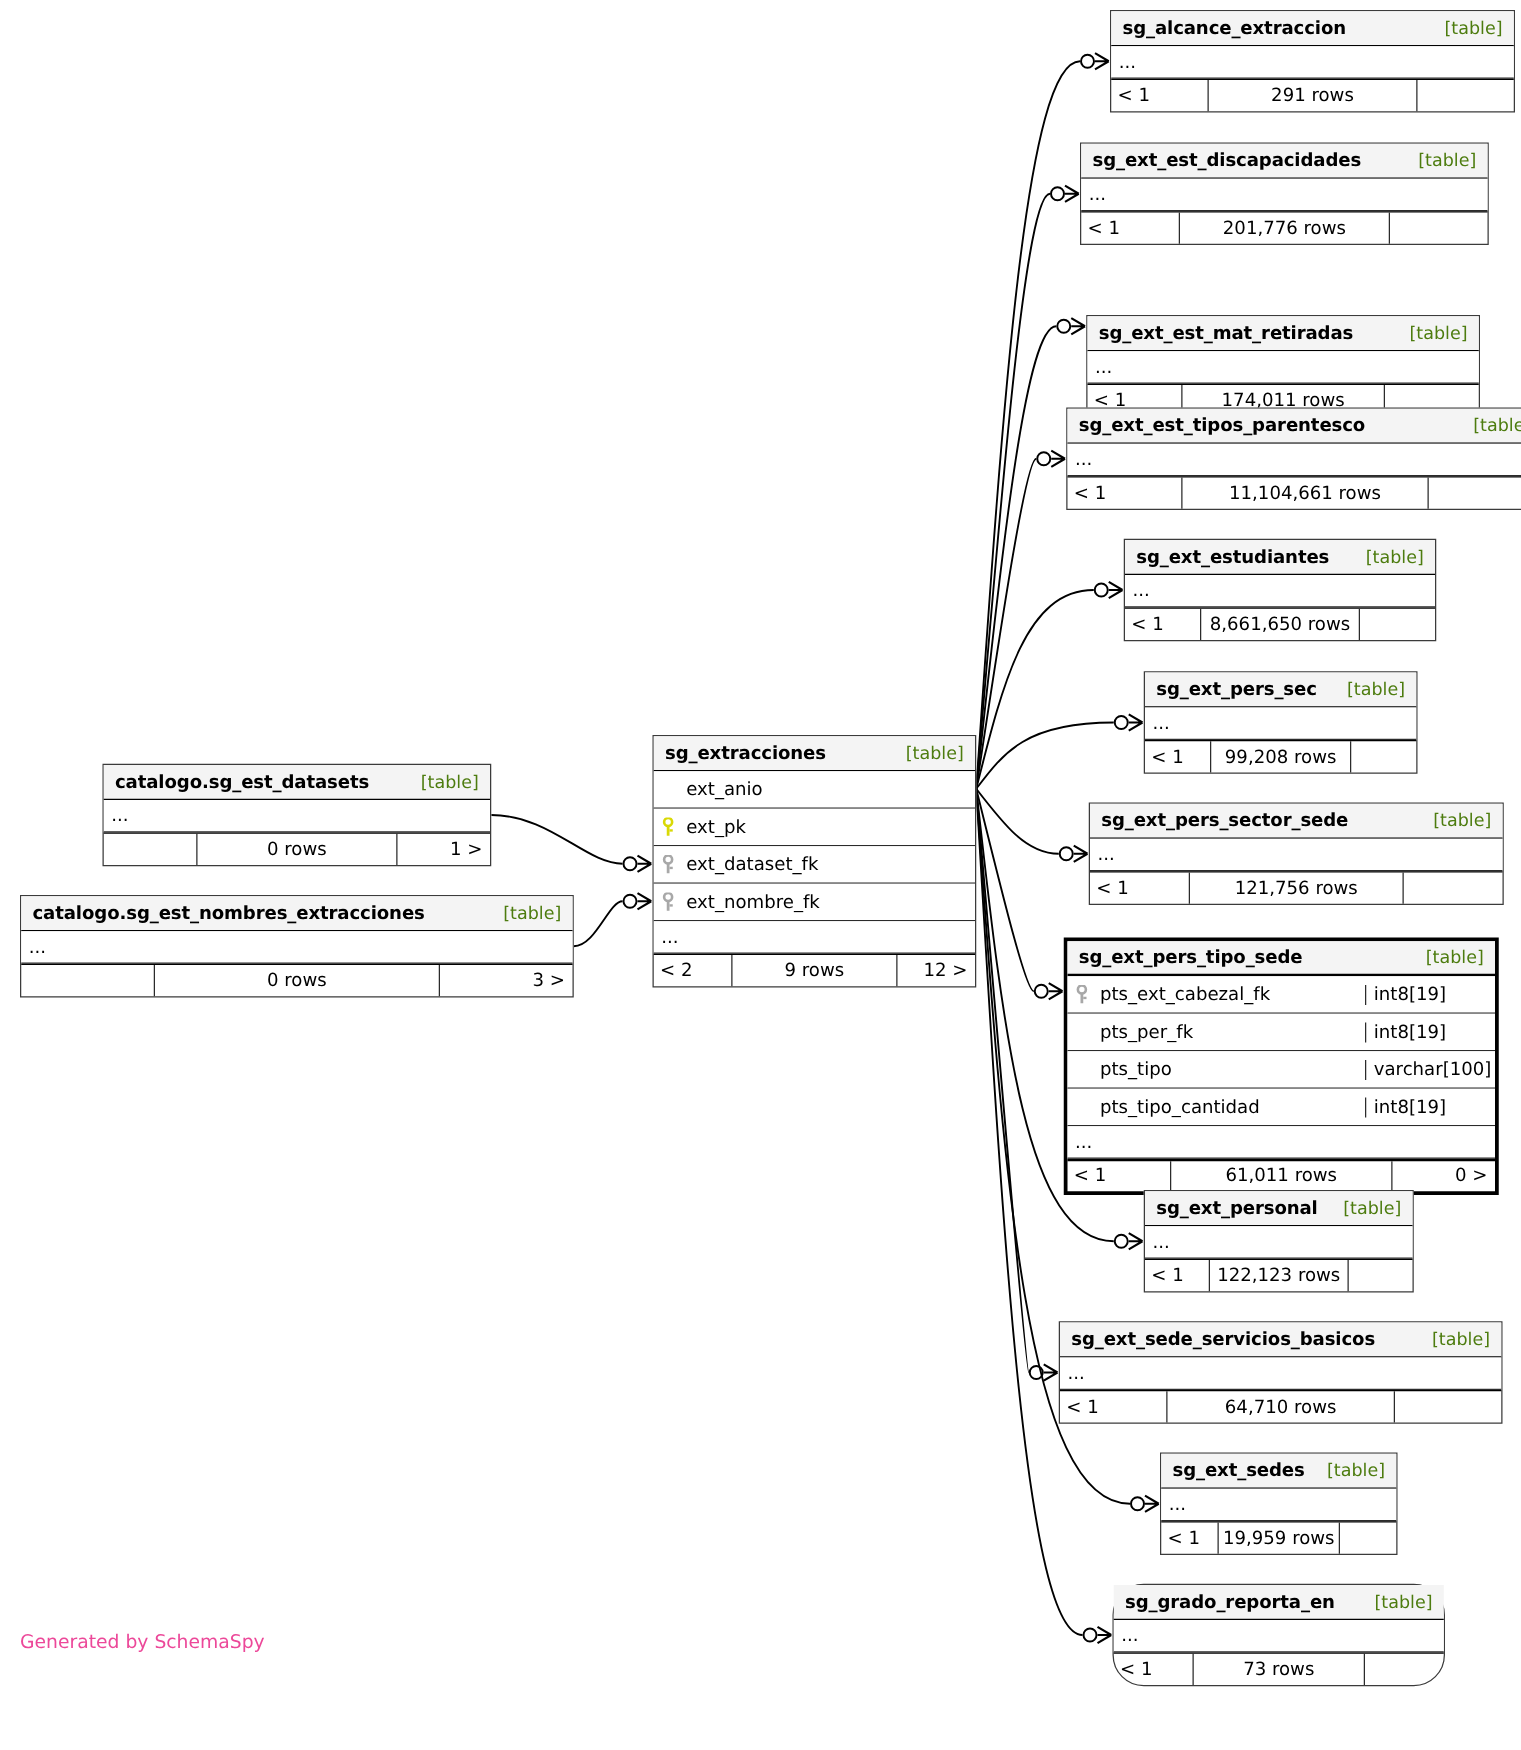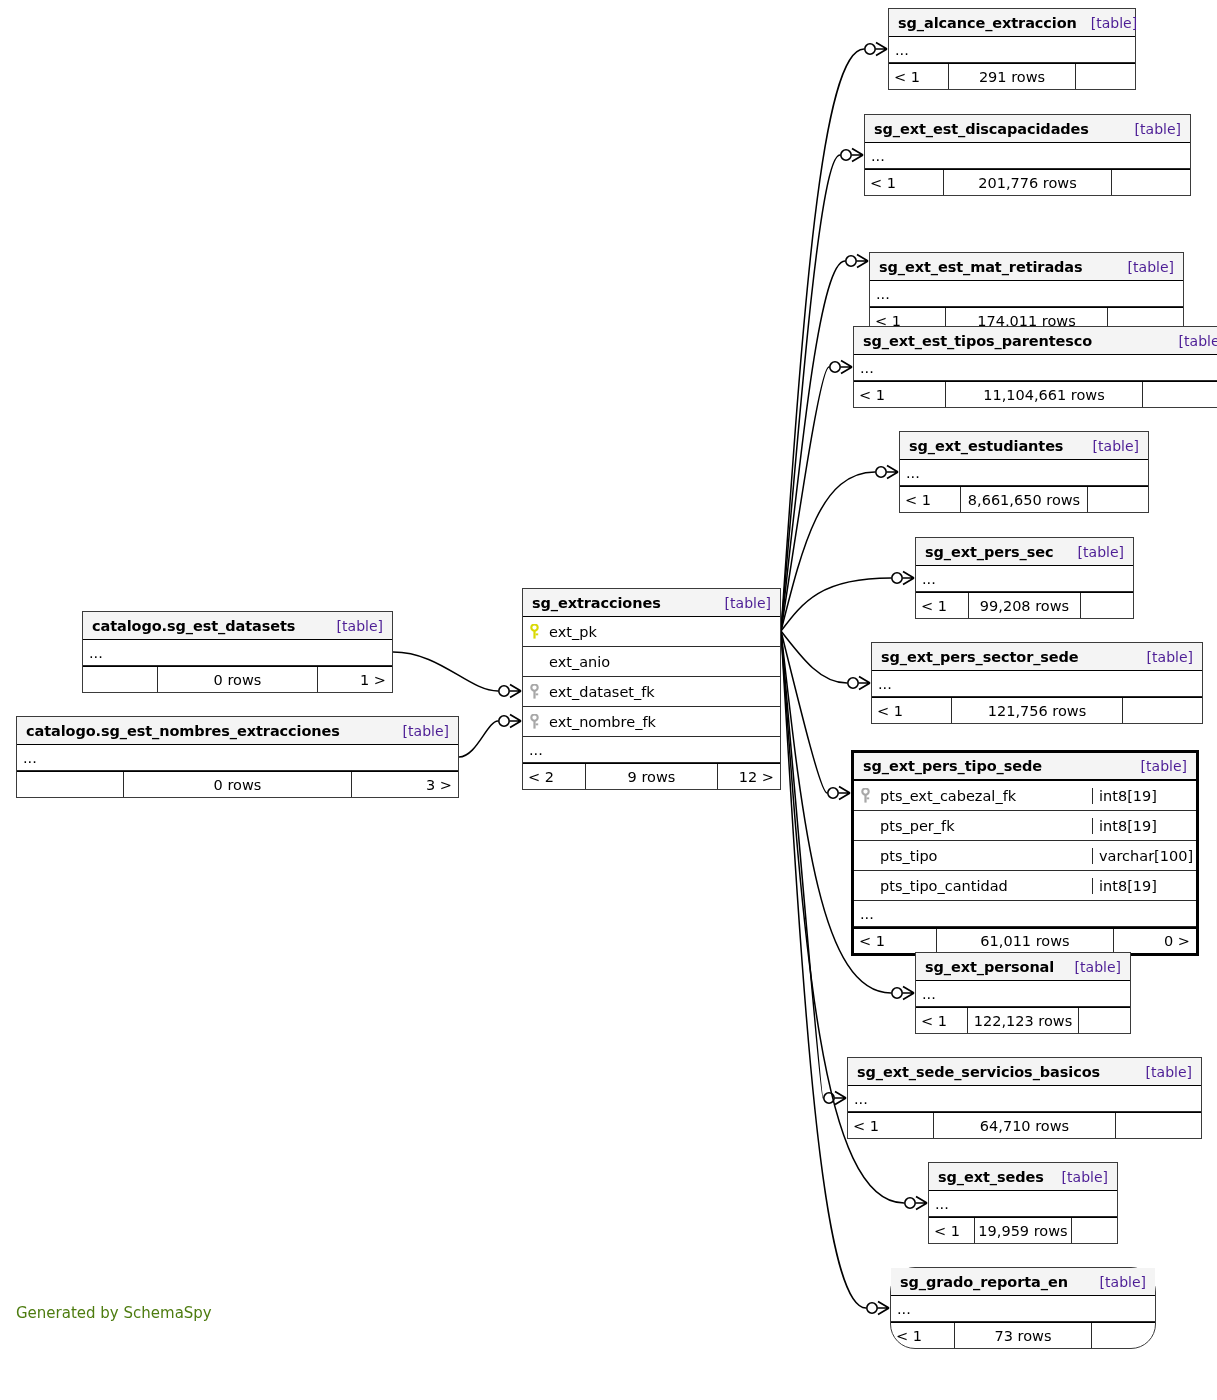--- a/index.html
+++ b/index.html
@@ -56,21 +56,21 @@
   }
   .tbl-name {
     font-weight: bold;
     font-size: 14.5px;
     letter-spacing: -0.1px;
   }
   .tbl-kind {
     margin-left: auto;
     font-weight: normal;
     font-size: 14px;
-    color: #4c1d95;
+    color: #4d7c0f;
     padding-left: 14px;
   }
   .rows {
     display: block;
   }
   .row {
     box-sizing: border-box;
     height: 30px;
     display: flex;
     align-items: center;
@@ -132,21 +132,21 @@
   .footer .f-right {
     flex: 0 0 24%;
     padding-right: 6px;
     justify-content: flex-end;
   }
   #footer-credit {
     position: absolute;
     left: 16px;
     top: 1304px;
     font-size: 15px;
-    color: #4d7c0f;
+    color: #ec4899;
     z-index: 3;
   }
 </style>
 </head>
 <body>
 
 <div id="canvas">
 
   <svg id="edges" viewBox="0 0 1217 1400" width="1217" height="1400">
       <g>
@@ -189,21 +189,21 @@
         <path d="M 393 652 C 440.25 652, 468.6 691, 498 691" fill="none" stroke="#000" stroke-width="1.5"></path>
         <circle cx="504" cy="691" r="5.2" fill="#fff" stroke="#000" stroke-width="1.6"></circle>
         <path d="M 521 691 L 510 684.5 M 521 691 L 510 691 M 521 691 L 510 697.5" stroke="#000" stroke-width="1.7" fill="none"></path>
         <path d="M 459 757 C 476.55 757, 487.08 721, 498 721" fill="none" stroke="#000" stroke-width="1.5"></path>
         <circle cx="504" cy="721" r="5.2" fill="#fff" stroke="#000" stroke-width="1.6"></circle>
         <path d="M 521 721 L 510 714.5 M 521 721 L 510 721 M 521 721 L 510 727.5" stroke="#000" stroke-width="1.7" fill="none"></path>
       </g>
     </svg>
 
   <div id="tables-layer">
-      <div class="tbl" style="left: 888px; top: 8px; width: 248px; text-align: center;">
+      <div class="tbl" style="left: 888px; top: 8px; width: 324px; text-align: center;">
         <div class="tbl-head">
           <span class="tbl-name">sg_alcance_extraccion</span>
           <span class="tbl-kind">[table]</span>
         </div>
         <div class="rows">
           <div class="row ellipsis">...</div>
         </div>
         <div class="footer">
           <div class="fcell f-left">&lt; 1</div>
           <div class="fcell f-mid">291 rows</div>
@@ -388,32 +388,32 @@
           <div class="fcell f-right"></div>
         </div>
       </div>
       <div class="tbl" style="left: 522px; top: 588px; width: 259px;">
         <div class="tbl-head">
           <span class="tbl-name">sg_extracciones</span>
           <span class="tbl-kind">[table]</span>
         </div>
         <div class="rows">
           <div class="row">
+            <span class="keyicon"></span>
+            <span class="colname">ext_anio</span>
+          </div>
+          <div class="row">
             <span class="keyicon"><svg width="11" height="16" viewBox="0 0 11 16" aria-hidden="true">
                 <circle cx="5.5" cy="3.6" r="3.2" fill="none" stroke="#d9d905" stroke-width="2.1"></circle>
                 <rect x="4.4" y="6.2" width="2.2" height="8.4" fill="#d9d905"></rect>
                 <rect x="6.6" y="9.4" width="2.6" height="1.9" fill="#d9d905"></rect>
               </svg></span>
             <span class="colname">ext_pk</span>
           </div>
           <div class="row">
-            <span class="keyicon"></span>
-            <span class="colname">ext_anio</span>
-          </div>
-          <div class="row">
             <span class="keyicon"><svg width="11" height="16" viewBox="0 0 11 16" aria-hidden="true">
                 <circle cx="5.5" cy="3.6" r="3.2" fill="none" stroke="#a8a8a8" stroke-width="2.1"></circle>
                 <rect x="4.4" y="6.2" width="2.2" height="8.4" fill="#a8a8a8"></rect>
                 <rect x="6.6" y="9.4" width="2.6" height="1.9" fill="#a8a8a8"></rect>
               </svg></span>
             <span class="colname">ext_dataset_fk</span>
           </div>
           <div class="row">
             <span class="keyicon"><svg width="11" height="16" viewBox="0 0 11 16" aria-hidden="true">
                 <circle cx="5.5" cy="3.6" r="3.2" fill="none" stroke="#a8a8a8" stroke-width="2.1"></circle>

